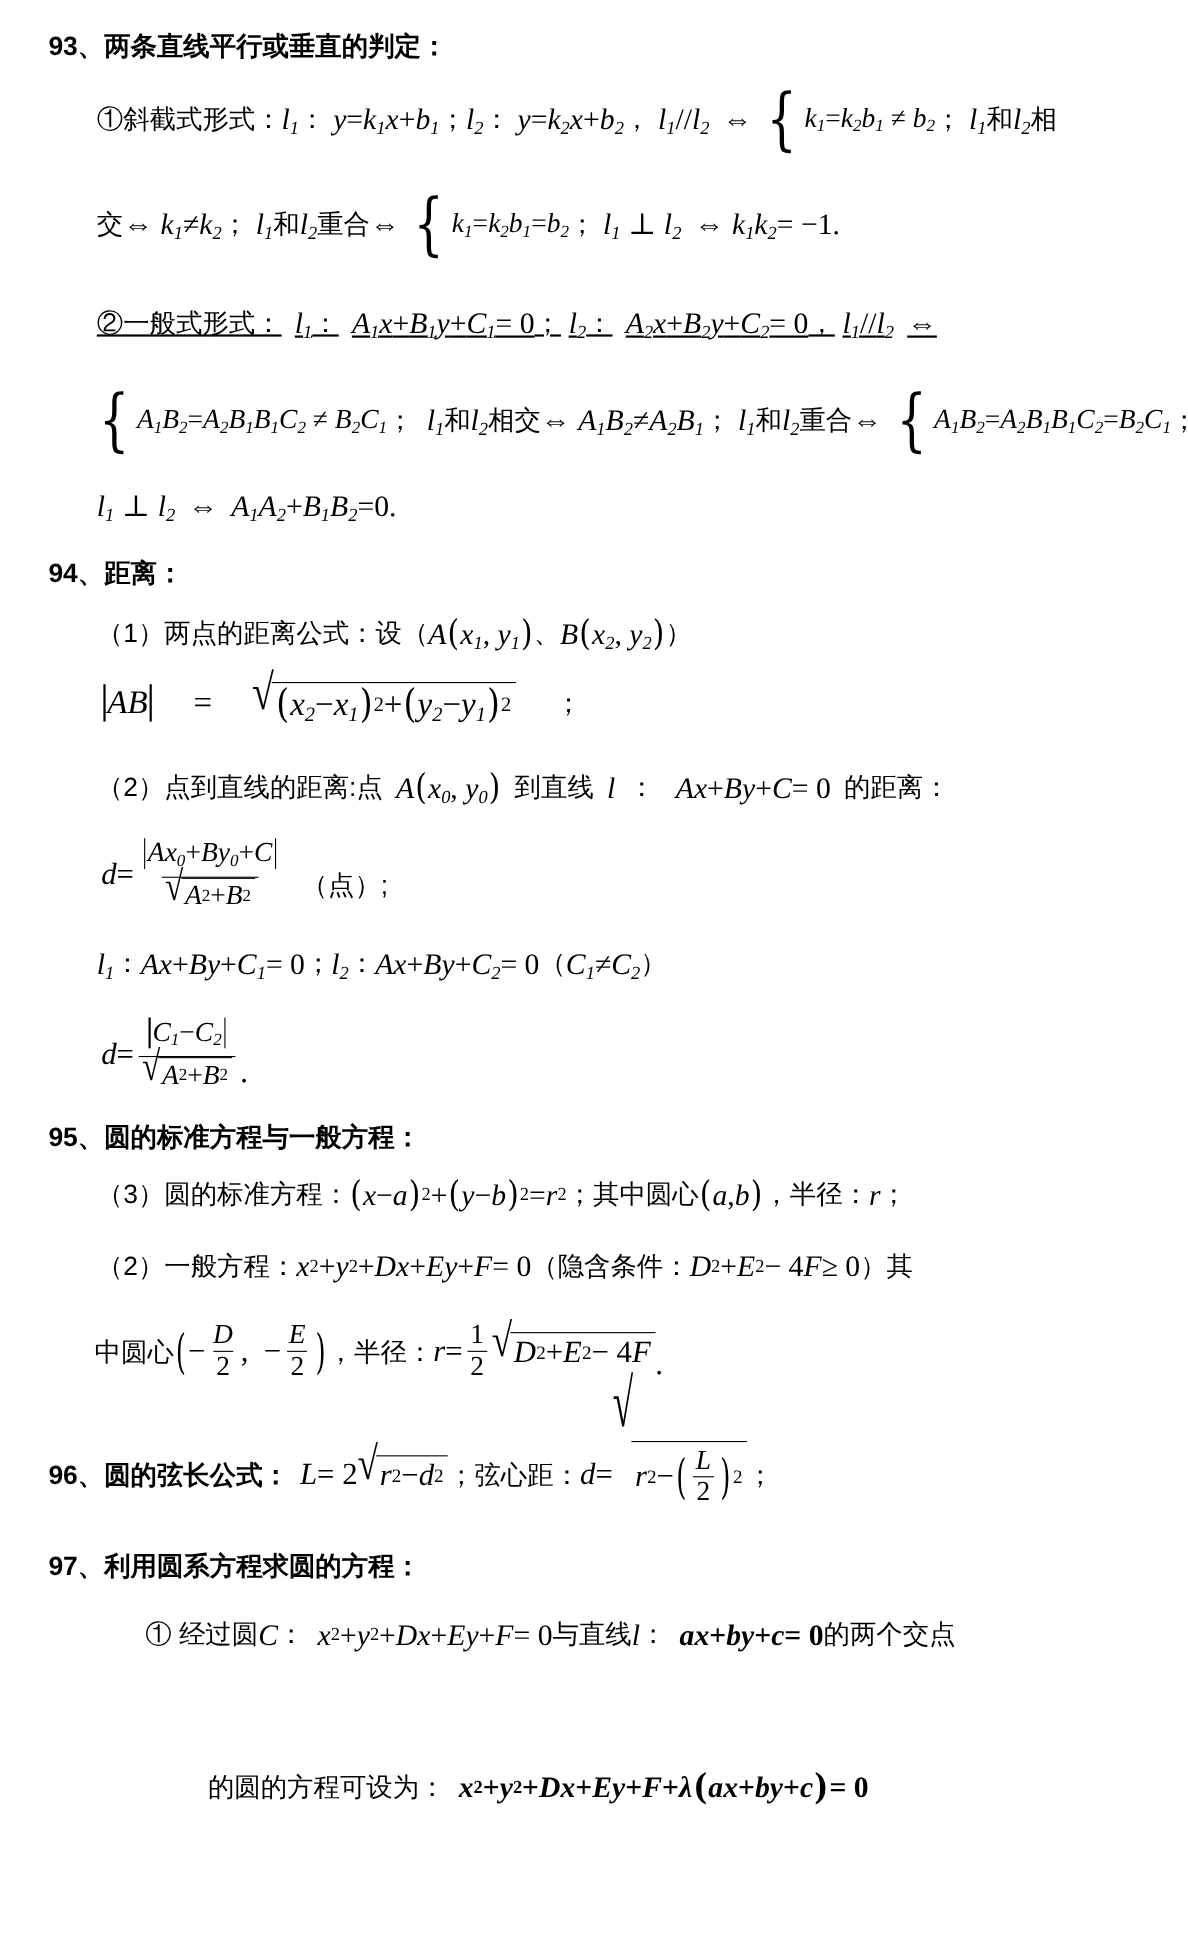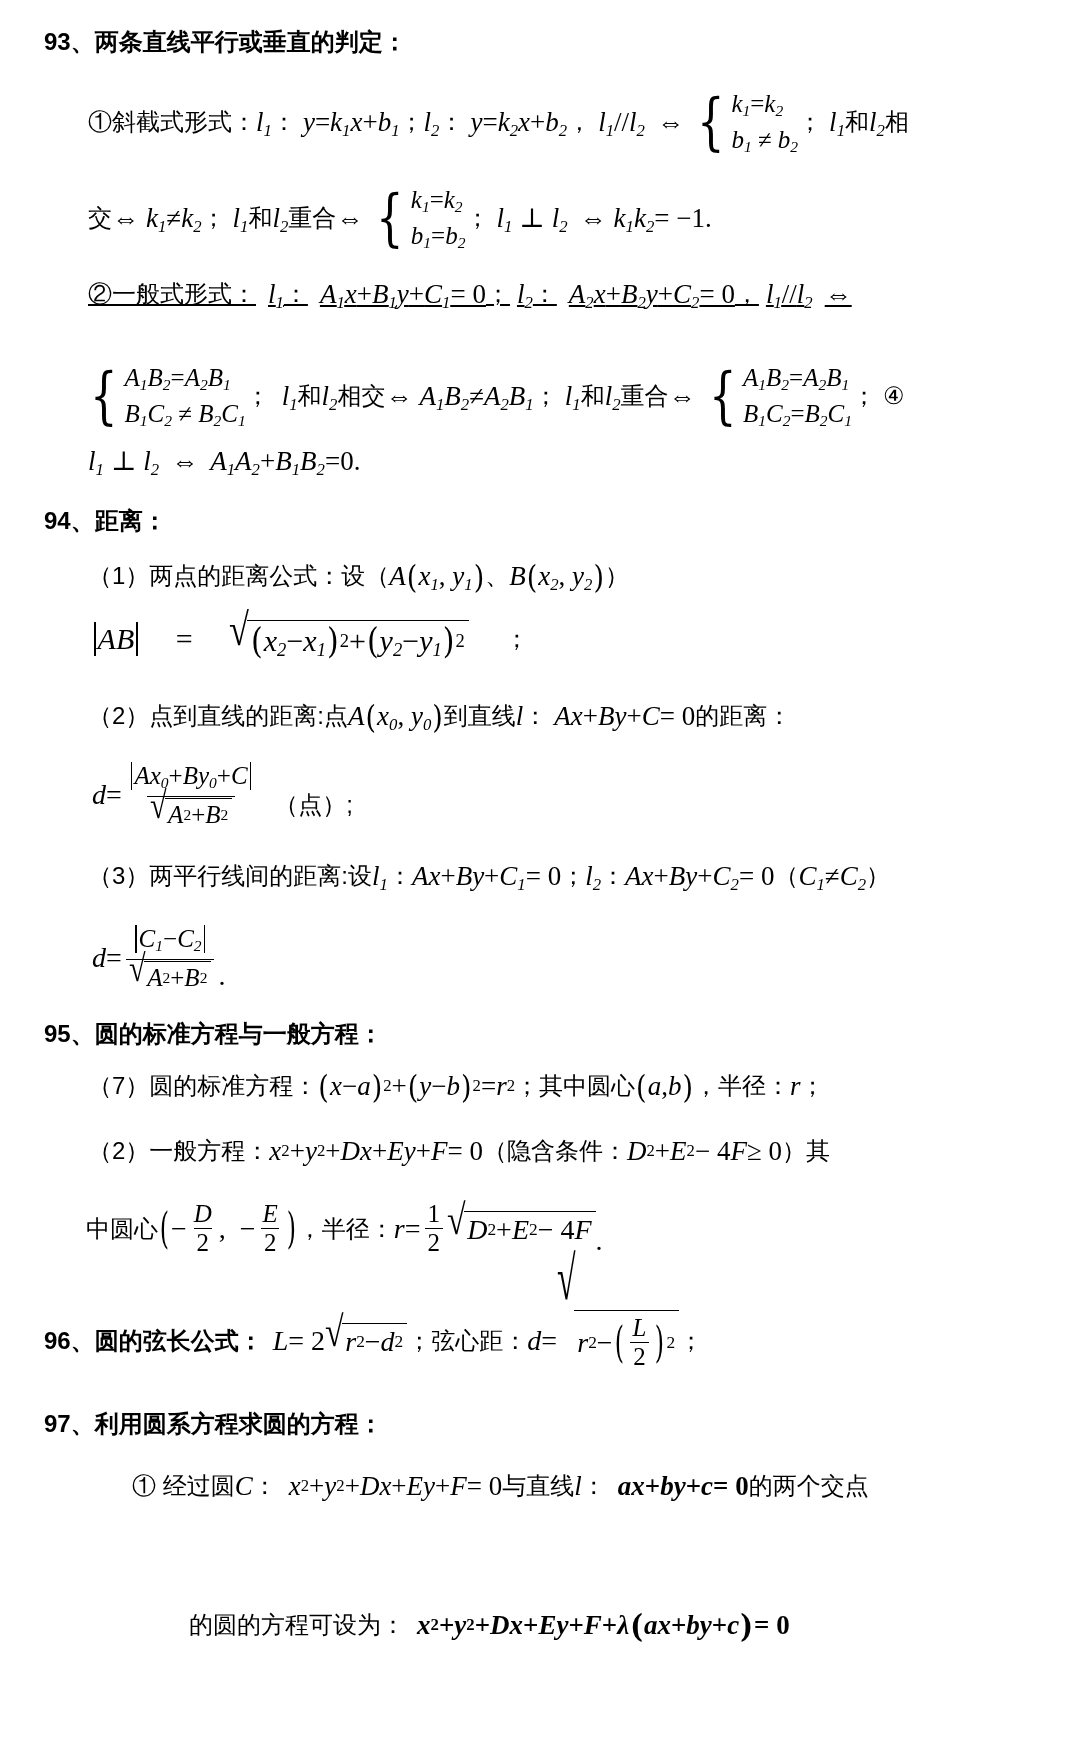--- a/index.html
+++ b/index.html
@@ -76,21 +76,21 @@
   .brace {
     font-size: 62px;
     font-style: normal;
     font-family: "DejaVu Serif", serif;
     line-height: 0.72;
     transform: scaleX(0.7);
     margin-right: 1px;
   }
   .cases-rows {
     display: inline-flex;
-    flex-direction: column;
+    flex-direction: row;
     justify-content: center;
     font-size: 25px;
     line-height: 1.45;
   }
   .cases-rows > span { white-space: nowrap; }
 
   
   .frac {
     display: inline-flex;
     flex-direction: column;
@@ -405,21 +405,21 @@
             <span class="mo"> − </span>
             <span class="mi">y<sub>1</sub></span>
             <span class="medparen">)</span>
             <sup class="mn">2</sup>
         </span>
       </span>
       <span class="han">；</span>
     </span>
   </div>
 
-  <div class="abspos row" style="left:88px; top:700px;">
+  <div class="abspos row" style="left:88px; top:700px;gap:12px;">
     <span class="han">（2）点到直线的距离:点</span>
     <span class="math">
       <span class="mi">A</span>
         <span class="medparen">(</span>
         <span class="mi">x<sub>0</sub></span>
         <span class="mo">,&nbsp;</span>
         <span class="mi">y<sub>0</sub></span>
         <span class="medparen">)</span>
     </span>
     <span class="han">到直线</span>
@@ -470,21 +470,20 @@
                 <sup class="mn">2</sup>
               </span>
           </span>
         </span>
       </span>
     </span>
     <span class="han" style="margin-left:14px; align-self:flex-end; padding-bottom:8px;">（点）;</span>
   </div>
 
   <div class="abspos row" style="left:88px; top:860px;">
-    <span class="han">（3）两平行线间的距离:设</span>
     <span class="math">
       <span class="mi">l<sub>1</sub></span>
         <span class="han">：</span>
         <span class="mi">A</span>
         <span class="mi">x</span>
         <span class="mo">+</span>
         <span class="mi">B</span>
         <span class="mi">y</span>
         <span class="mo">+</span>
         <span class="mi">C<sub>1</sub></span>
@@ -537,21 +536,21 @@
       </span>
       <span class="mo" style="align-self:flex-end;"> .</span>
     </span>
   </div>
 
   <div class="abspos" style="left:44px; top:1018px;">
     <span class="item-num">95、</span><span class="item-title">圆的标准方程与一般方程：</span>
   </div>
 
   <div class="abspos row" style="left:88px; top:1070px;">
-    <span class="han">（7）圆的标准方程：</span>
+    <span class="han">（3）圆的标准方程：</span>
     <span class="math">
       <span class="medparen">(</span>
         <span class="mi">x</span>
         <span class="mo">−</span>
         <span class="mi">a</span>
         <span class="medparen">)</span>
         <sup class="mn">2</sup>
       <span class="mo"> + </span>
       <span class="medparen">(</span>
         <span class="mi">y</span>

